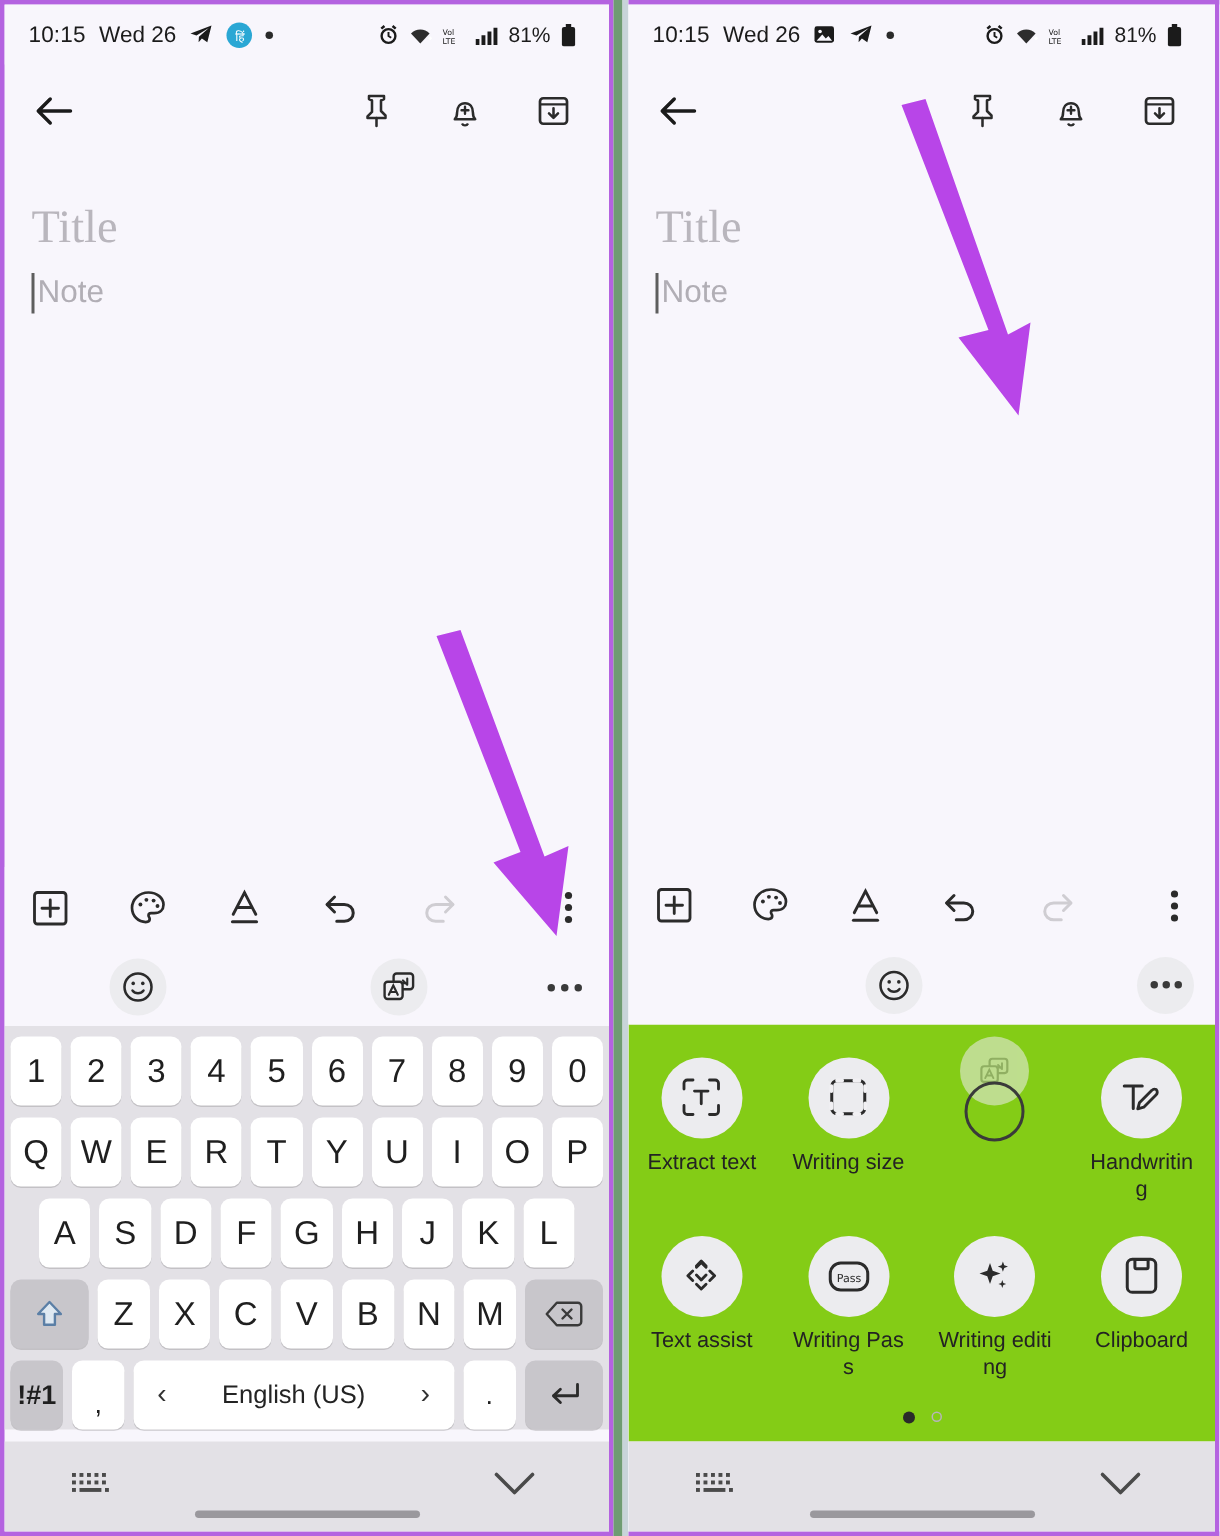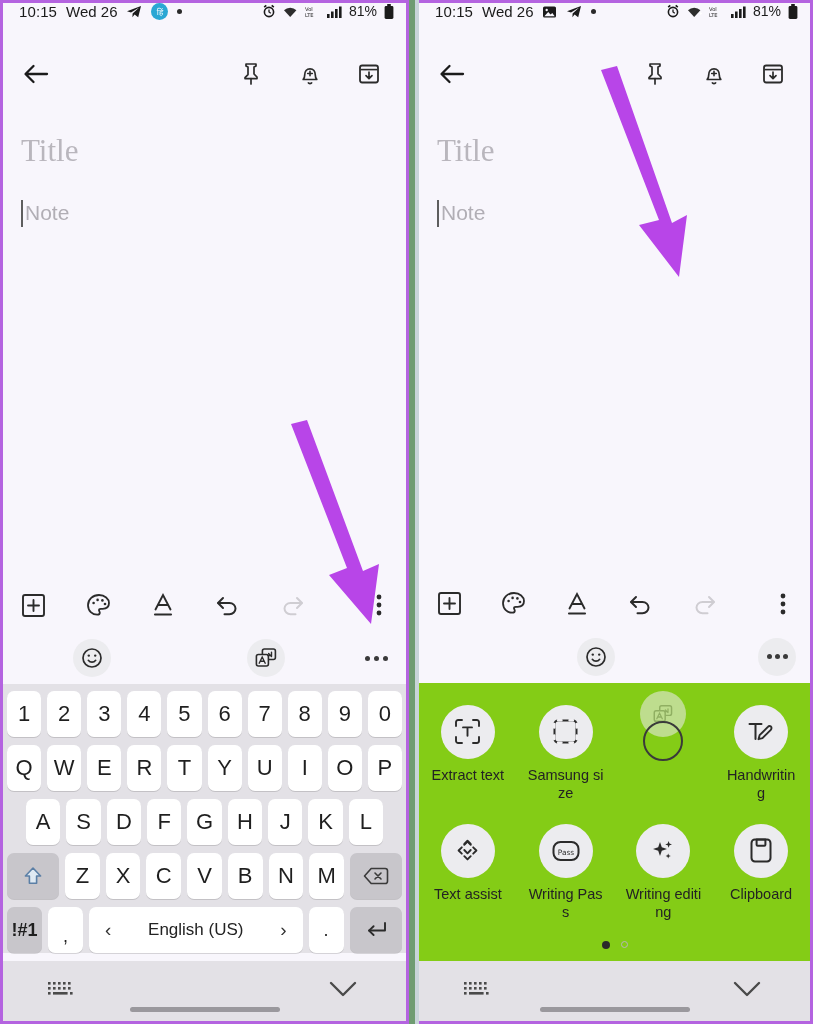--- a/index.html
+++ b/index.html
@@ -26,22 +26,22 @@
   .panel-left  { width: 406px; border: 3px solid #b463e0; border-right: none; }
   .panel-gap   { width: 13px; height: 1024px; display: flex; background: #ffffff; }
   .gap-purple-l{ width: 3px; background: #b463e0; }
   .gap-green   { width: 6px; background: #6f9c72; }
   .gap-blue    { width: 4px; background: #c8d4d9; }
   .panel-right { width: 394px; border: 3px solid #b463e0; border-left: none; }
 
   
   .statusbar {
     height: 40px;
-    display: flex; align-items: flex-start;
-    padding: 0 12px 0 16px;
+    display: flex; align-items: center;
+    padding: 0 22px 0 16px;
     font-size: 15px; color: #1b1b1b;
     background: #f8f6fc;
   }
   .sb-left { display: flex; align-items: center; gap: 9px; }
   .sb-right { margin-left: auto; display: flex; align-items: center; gap: 7px; }
   .sb-time { font-weight: 400; letter-spacing: .1px; }
   .sb-date { font-weight: 400; }
   .sb-ico { display: inline-flex; align-items: center; }
   .sb-dot { width: 5px; height: 5px; border-radius: 50%; background: #2a2a2a; display:inline-block; }
   .sb-badge {
@@ -60,21 +60,21 @@
   }
   .appbar-actions { margin-left: auto; display: flex; align-items: center; gap: 29px; padding-right: 6px; }
   .tb-btn { display: inline-flex; align-items:center; justify-content:center; width: 30px; height: 30px; }
 
   
   .editor { padding: 28px 18px 0 18px; }
   .title-field {
     font-size: 31px; color: #b9b6bd; line-height: 1.15;
     font-family: Liberation Serif, serif;
   }
-  .note-row { display: flex; align-items: flex-start; margin-top: 31px; }
+  .note-row { display: flex; align-items: flex-start; margin-top: 13px; }
   .caret { width: 2px; height: 27px; background: #5e5e5e; margin-right: 2px; }
   .note-field { font-size: 21px; color: #b1aeb5; line-height: 1.25; }
 
   
   .bottom-stack { position: absolute; left: 0; right: 0; bottom: 0; }
 
   .fmt-toolbar {
     height: 54px; display: flex; align-items: center;
     padding: 0 24px 0 18px;
     background: #f8f6fc;
@@ -605,21 +605,21 @@
             </span>
             <span class="opt-label">Extract text</span>
           </div>
           <div class="opt-cell">
             <span class="opt-circ">
               <svg width="27" height="27" viewBox="0 0 27 27">
                   <path d="M6 2.5h15a3.5 3.5 0 0 1 3.5 3.5v15a3.5 3.5 0 0 1-3.5 3.5H6A3.5 3.5 0 0 1 2.5 21V6A3.5 3.5 0 0 1 6 2.5z" fill="none" stroke="#2b2b2b" stroke-width="2"></path>
                   <path d="M2.2 9.4V6.1M2.2 20.9v-3.3M24.8 9.4V6.1M24.8 20.9v-3.3M9.4 2.3H6.1M17.6 2.3h3.3M9.4 24.7H6.1M17.6 24.7h3.3" stroke="#f1f0f3" stroke-width="2.6" stroke-linecap="round"></path>
                 </svg>
             </span>
-            <span class="opt-label">Samsung size</span>
+            <span class="opt-label">Writing size</span>
           </div>
           <div class="opt-cell" style="position:relative">
             <span class="faded-chip" style="left:50%;transform:translateX(-50%);top:-4px">
               <svg width="22" height="20" viewBox="0 0 24 22">
                   <rect x="8.4" y="2" width="13" height="10.5" rx="2" fill="none" stroke="#9a98a0" stroke-width="1.6"></rect>
                   <rect x="2.4" y="7.5" width="12" height="11.5" rx="2" fill="#eeecf0" stroke="#9a98a0" stroke-width="1.6"></rect>
                   <path d="M5.2 16.2 8.2 10l3 6.2M6.2 14.3h4" stroke="#9a98a0" stroke-width="1.4" fill="none" stroke-linecap="round"></path>
                   <path d="M17.5 5.3v3.2h-3.6M14.6 6.6l2.9 2.9" stroke="#9a98a0" stroke-width="1.4" fill="none" stroke-linecap="round"></path>
                 </svg>
             </span>

